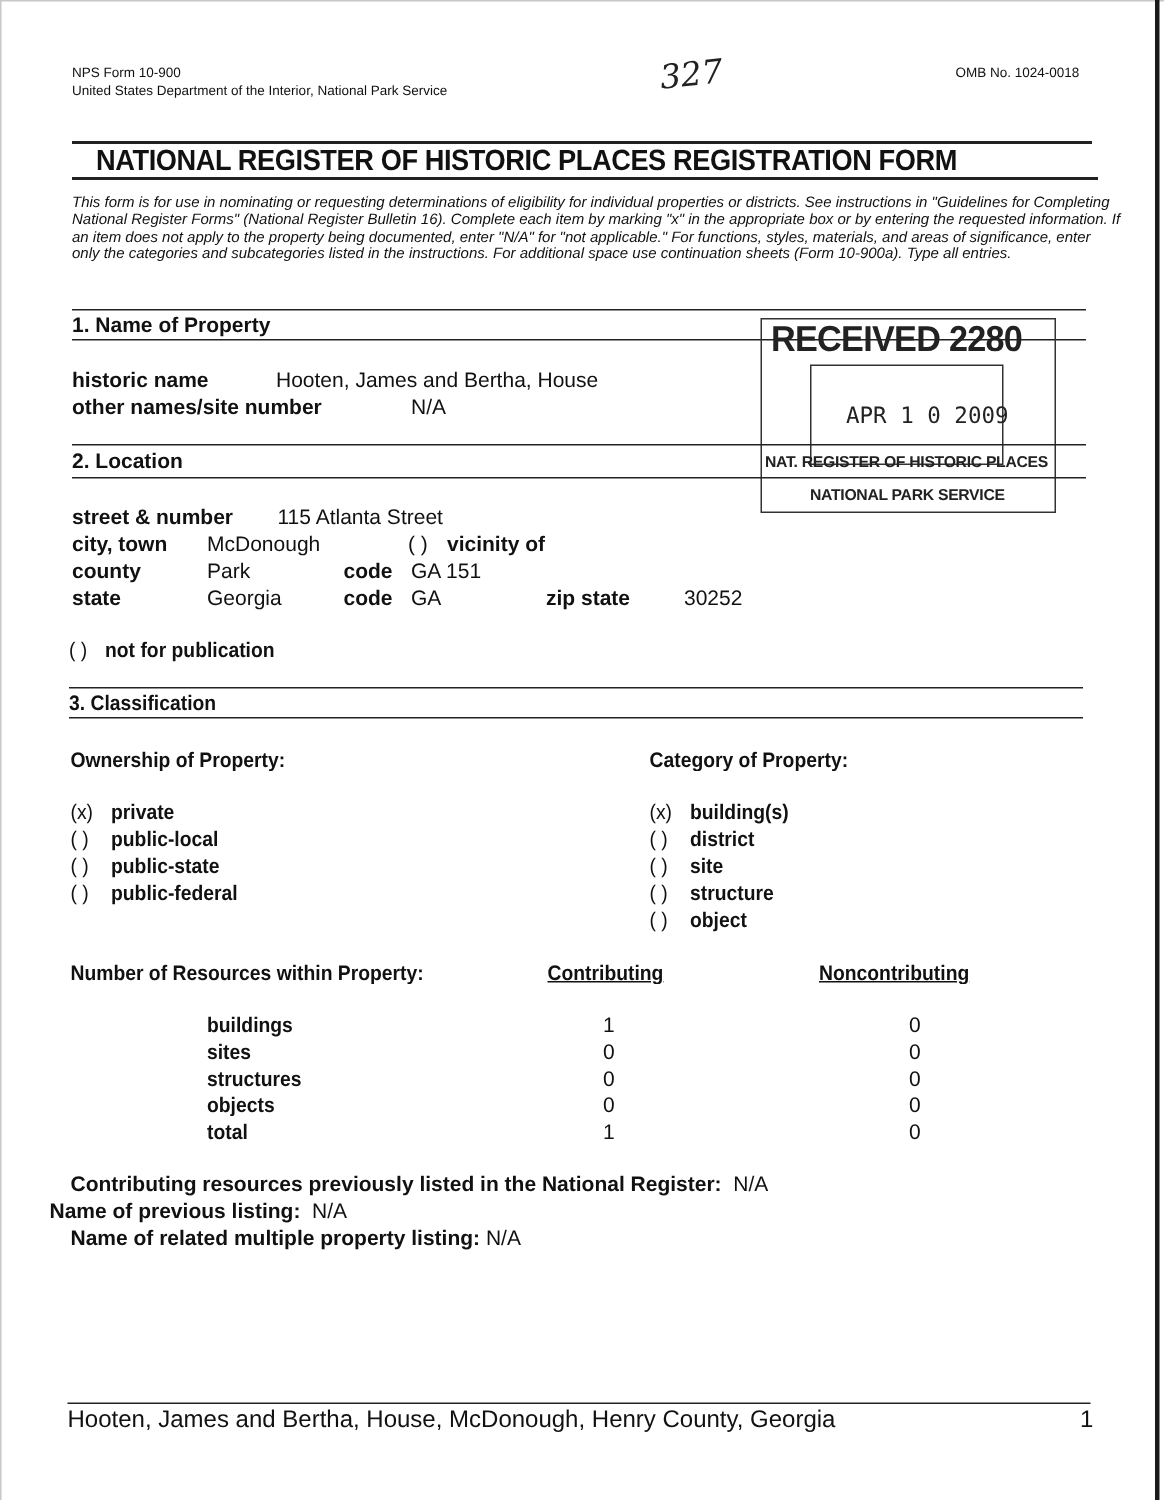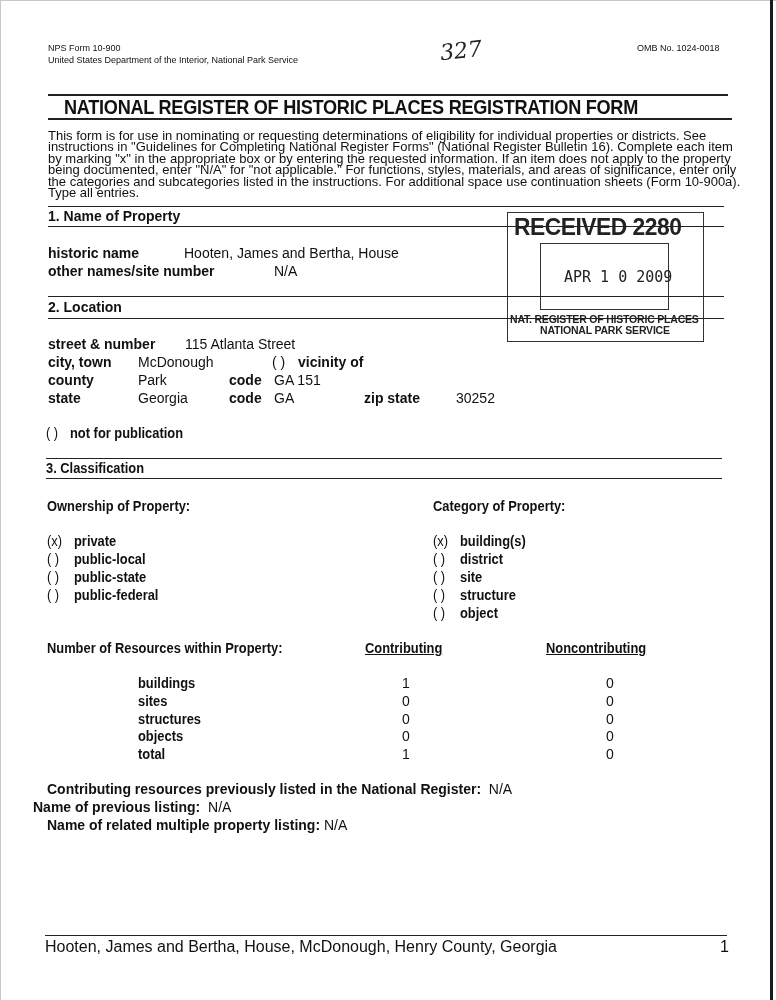--- a/index.html
+++ b/index.html
@@ -14,21 +14,21 @@
   .abs { position: absolute; white-space: nowrap; }
   .small { font-size: 9px; line-height: 12px; }
   .b { font-weight: bold; }
   .rule { position: absolute; height: 2px; background: #222; }
   .rule.thin { height: 1px; }
 
   .title {
     font-size: 19.5px; font-weight: bold; letter-spacing: -0.3px;
     transform: scaleX(0.93); transform-origin: left top;
   }
-  .instructions { font-size: 13px; line-height: 11.4px; width: 700px; white-space: normal; }
+  .instructions { font-size: 10px; line-height: 11.4px; width: 700px; white-space: normal; font-style: italic; }
 
   .f14 { font-size: 14px; line-height: 18px; }
   .sec-head { font-size: 14px; font-weight: bold; }
   .cond { transform: scaleX(0.92); transform-origin: left top; }
 
   .handwritten {
     font-family: "DejaVu Serif", serif; font-size: 22px; font-style: italic;
     transform: rotate(-6deg); color: #222;
   }
 
@@ -74,21 +74,21 @@
 
 <div class="abs f14 b" style="left:48px; top:244px;">historic name</div>
 <div class="abs f14" style="left:184px; top:244px;">Hooten, James and Bertha, House</div>
 <div class="abs f14 b" style="left:48px; top:262px;">other names/site number</div>
 <div class="abs f14" style="left:274px; top:262px;">N/A</div>
 
 <div class="stamp-outer"></div>
 <div class="abs stamp-received" style="left:514px; top:213px;">RECEIVED 2280</div>
 <div class="stamp-inner"></div>
 <div class="abs stamp-date" style="left:564px; top:268px;">APR 1 0 2009</div>
-<div class="abs stamp-small" style="left:510px; top:313px;">NAT. REGISTER OF HISTORIC PLACES</div>
+<div class="abs stamp-small" style="left:510px; top:302px;">NAT. REGISTER OF HISTORIC PLACES</div>
 <div class="abs stamp-small" style="left:540px; top:324px;">NATIONAL PARK SERVICE</div>
 
 <div class="rule thin" style="left:48px; top:296px; width:676px;"></div>
 <div class="abs sec-head" style="left:48px; top:299px;">2.  Location</div>
 <div class="rule thin" style="left:48px; top:318px; width:676px;"></div>
 
 <div class="abs f14 b" style="left:48px; top:335px;">street &amp; number</div>
 <div class="abs f14" style="left:185px; top:335px;">115 Atlanta Street</div>
 
 <div class="abs f14 b" style="left:48px; top:353px;">city, town</div>

